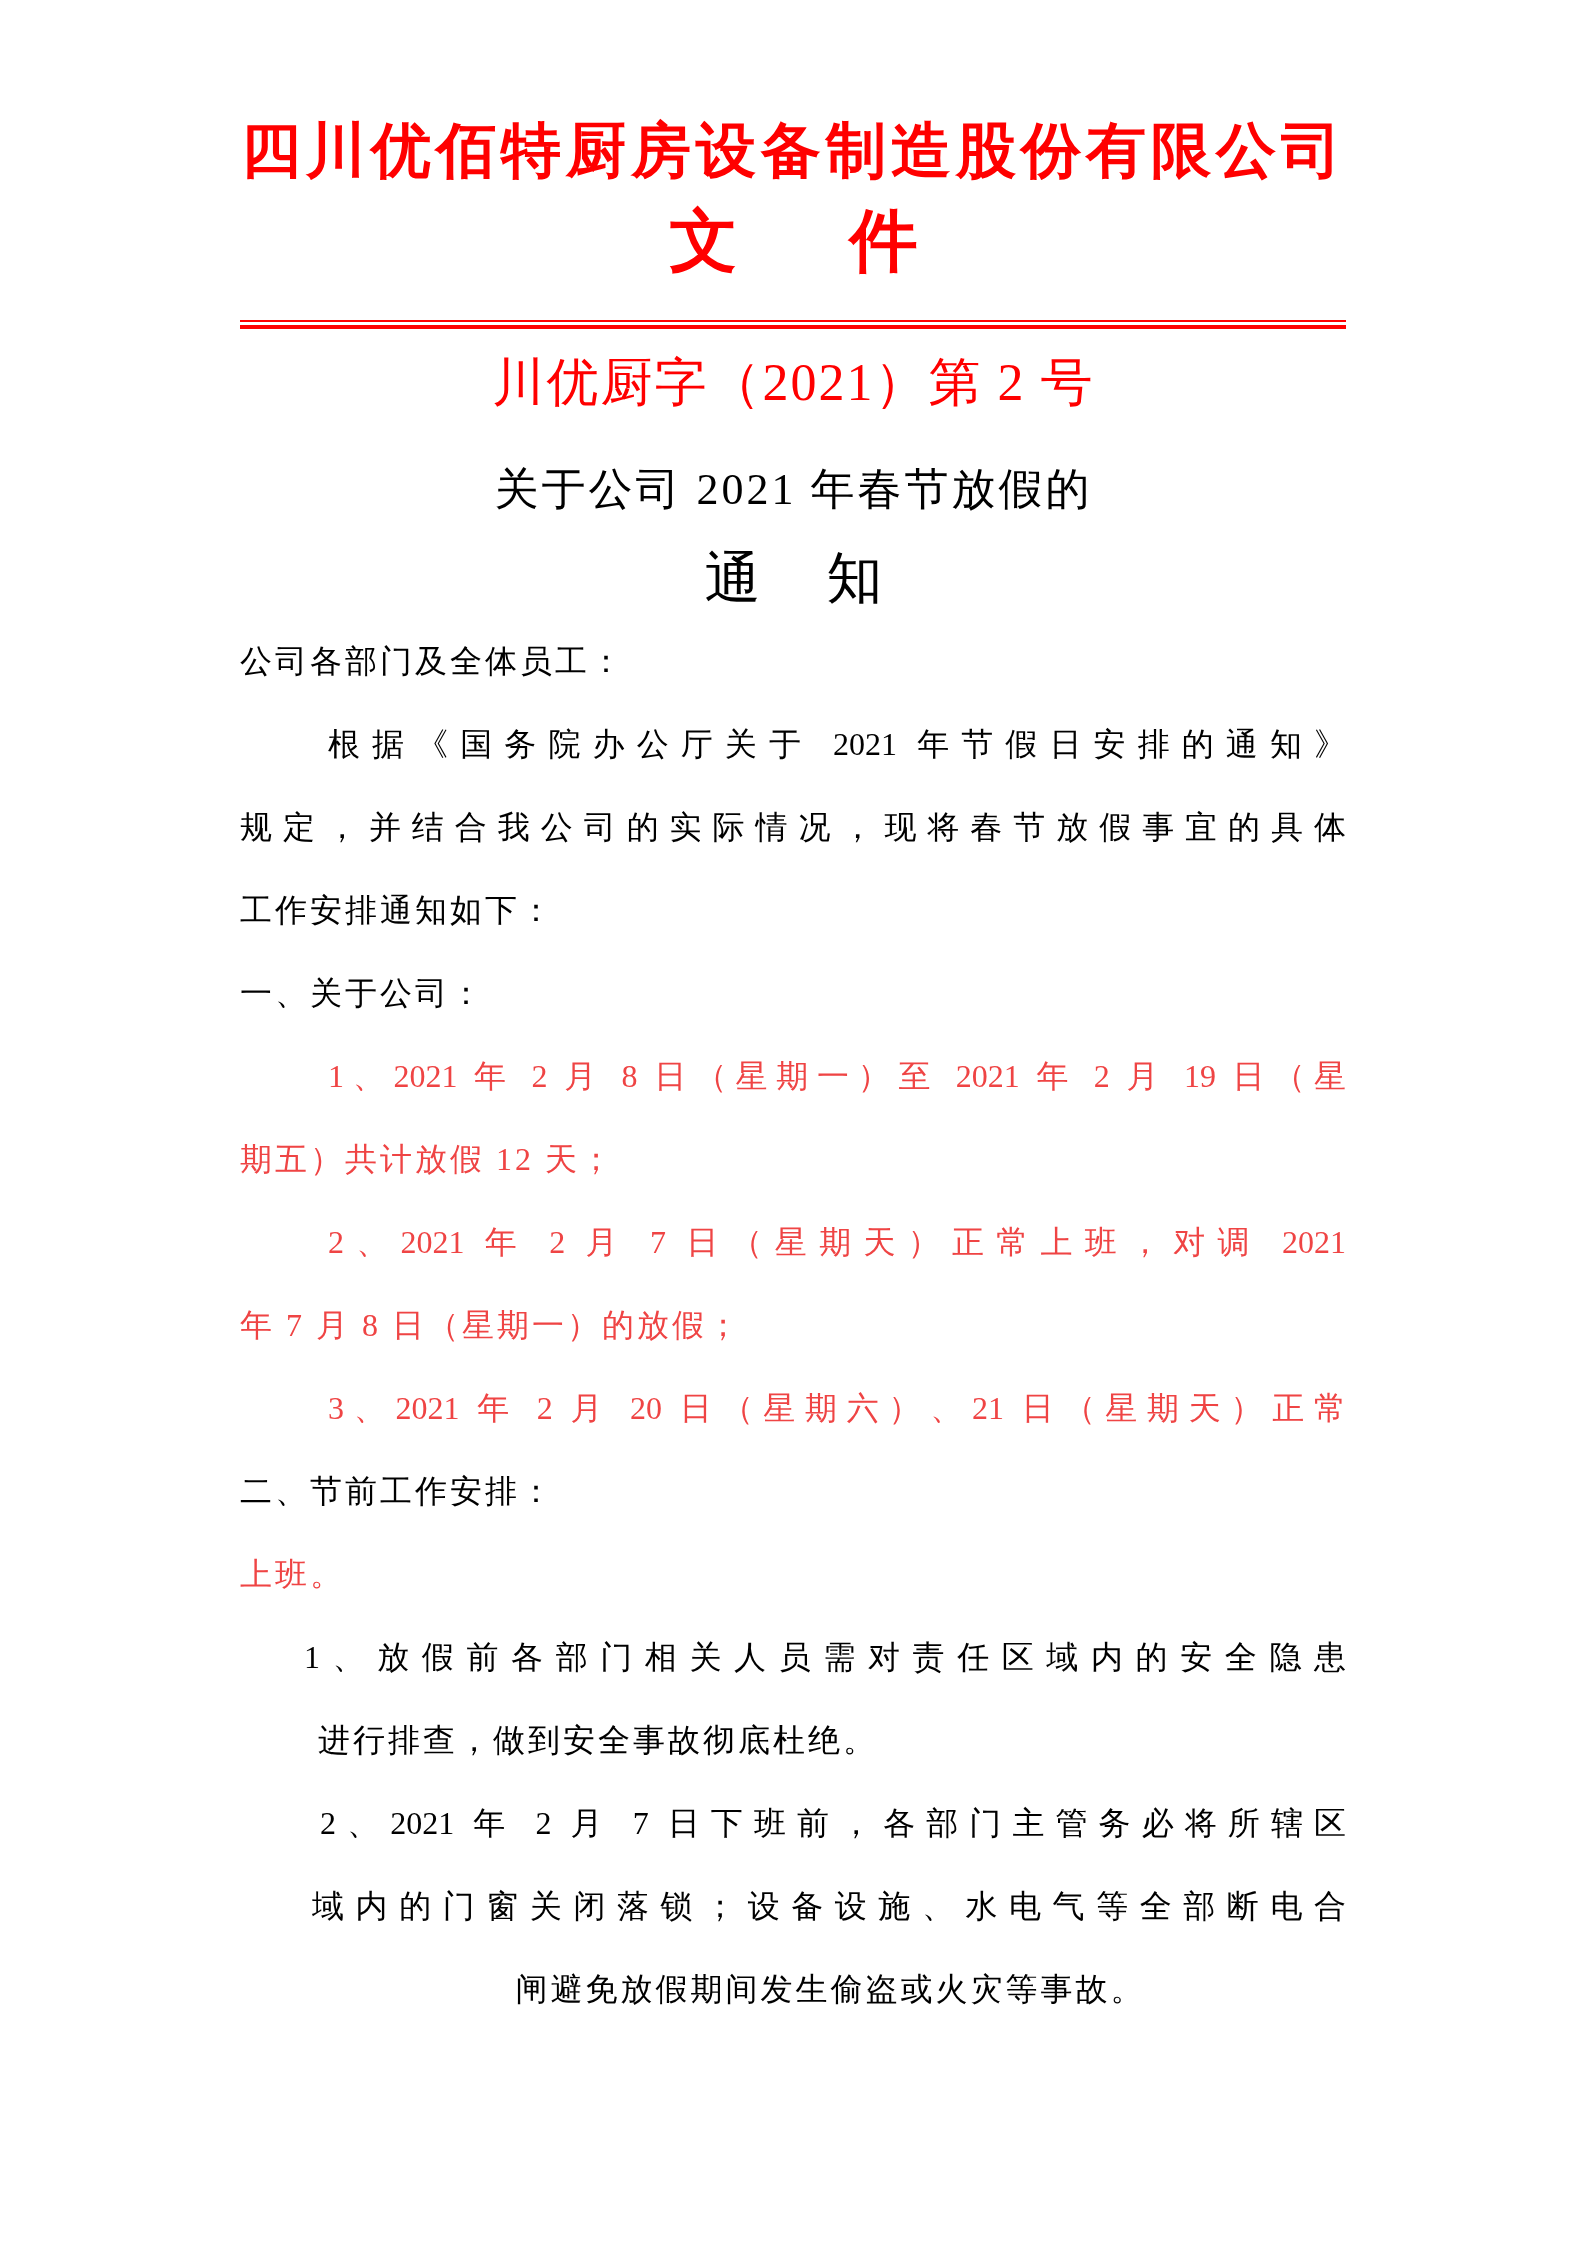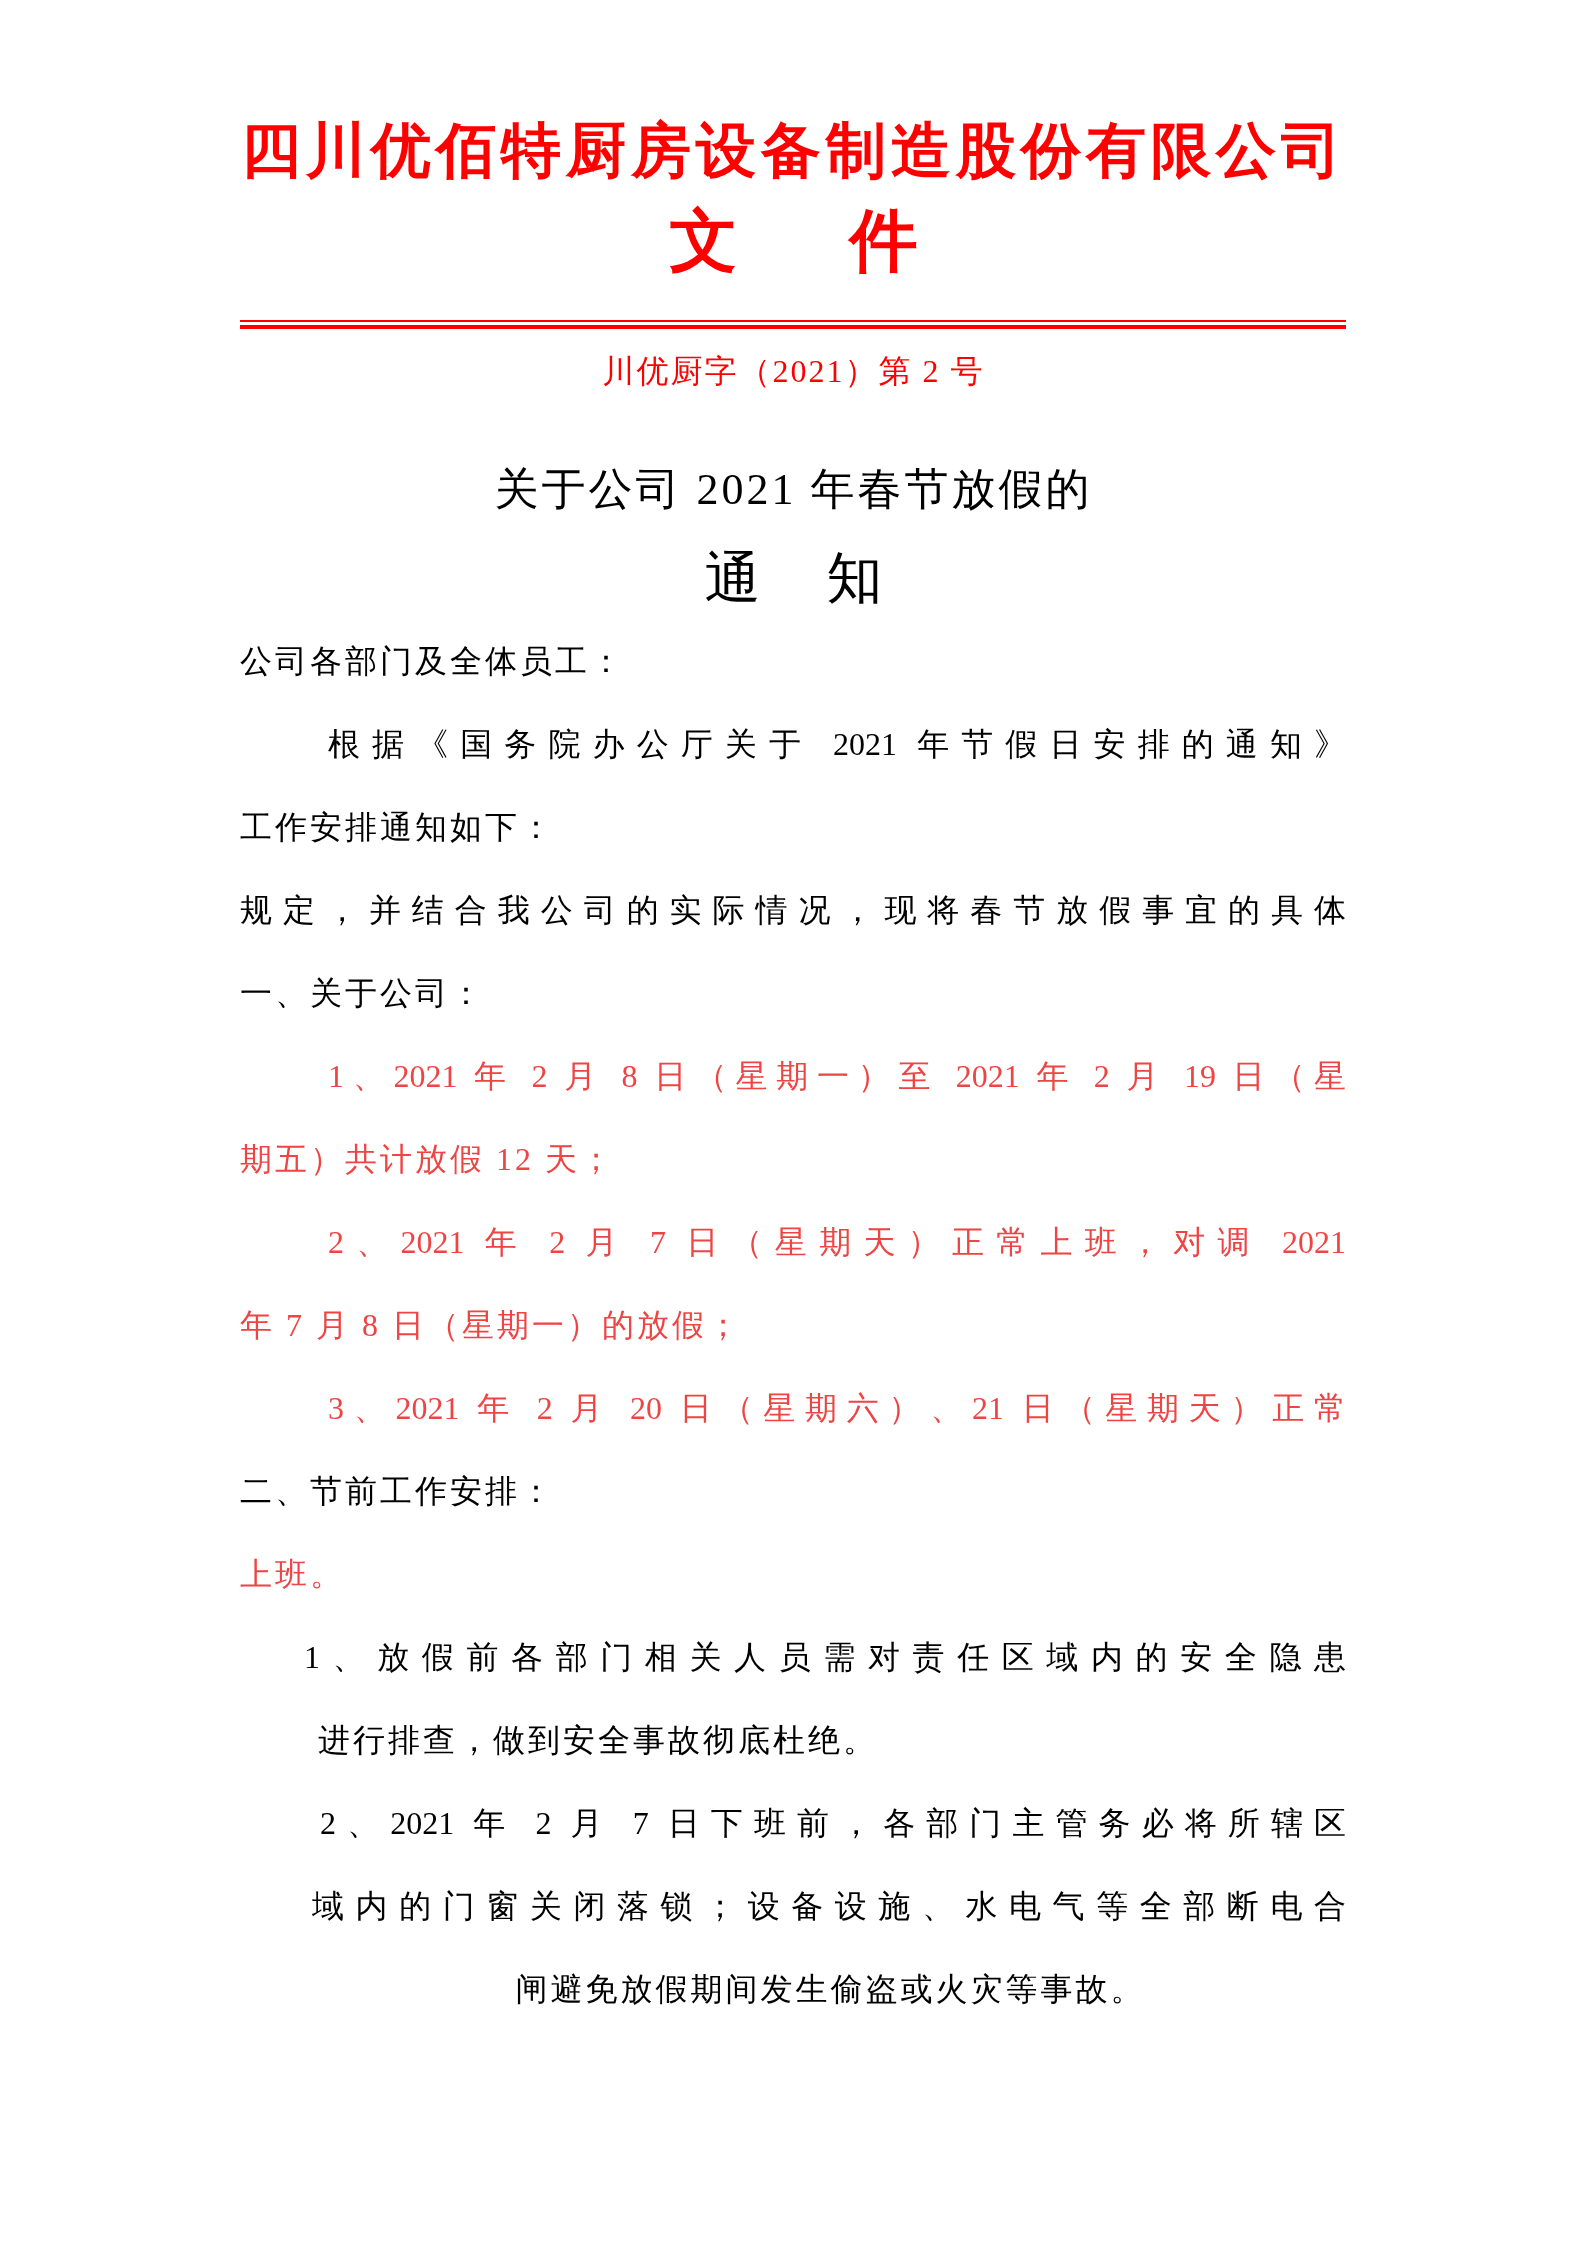--- a/index.html
+++ b/index.html
@@ -51,21 +51,21 @@
     height: 3px;
     border-top: 2px solid #ff0000;
     border-bottom: 4px solid #ff0000;
   }
   .doc-number {
     position: absolute;
     top: 352px;
     left: 0;
     width: 100%;
     text-align: center;
-    font-size: 32px;
+    font-size: 52px;
     color: #ff0000;
     letter-spacing: 2px;
     line-height: 1.2;
     white-space: nowrap;
   }
   
   .title-line1 {
     position: absolute;
     top: 455px;
     left: 0;
@@ -137,22 +137,22 @@
   <div class="title-line1">关于公司 2021 年春节放假的</div>
 
   <div class="title-line2">
     <span>通</span>
     <span>知</span>
   </div>
 
   <div class="body-text">
     <div class="line">公司各部门及全体员工：</div>
     <div class="line fill indent-2">根据《国务院办公厅关于 2021 年节假日安排的通知》</div>
+    <div class="line fill">规定，并结合我公司的实际情况，现将春节放假事宜的具体</div>
     <div class="line">工作安排通知如下：</div>
-    <div class="line fill">规定，并结合我公司的实际情况，现将春节放假事宜的具体</div>
     <div class="line">一、关于公司：</div>
     <div class="line fill indent-2 red">1、2021 年 2 月 8 日（星期一）至 2021 年 2 月 19 日（星</div>
     <div class="line red">期五）共计放假 12 天；</div>
     <div class="line fill indent-2 red">2、2021 年 2 月 7 日（星期天）正常上班，对调 2021</div>
     <div class="line red">年 7 月 8 日（星期一）的放假；</div>
     <div class="line fill indent-2 red">3、2021 年 2 月 20 日（星期六）、21 日（星期天）正常</div>
     <div class="line">二、节前工作安排：</div>
     <div class="line red">上班。</div>
     <div class="line fill ind-64">1、放假前各部门相关人员需对责任区域内的安全隐患</div>
     <div class="line ind-78">进行排查，做到安全事故彻底杜绝。</div>

